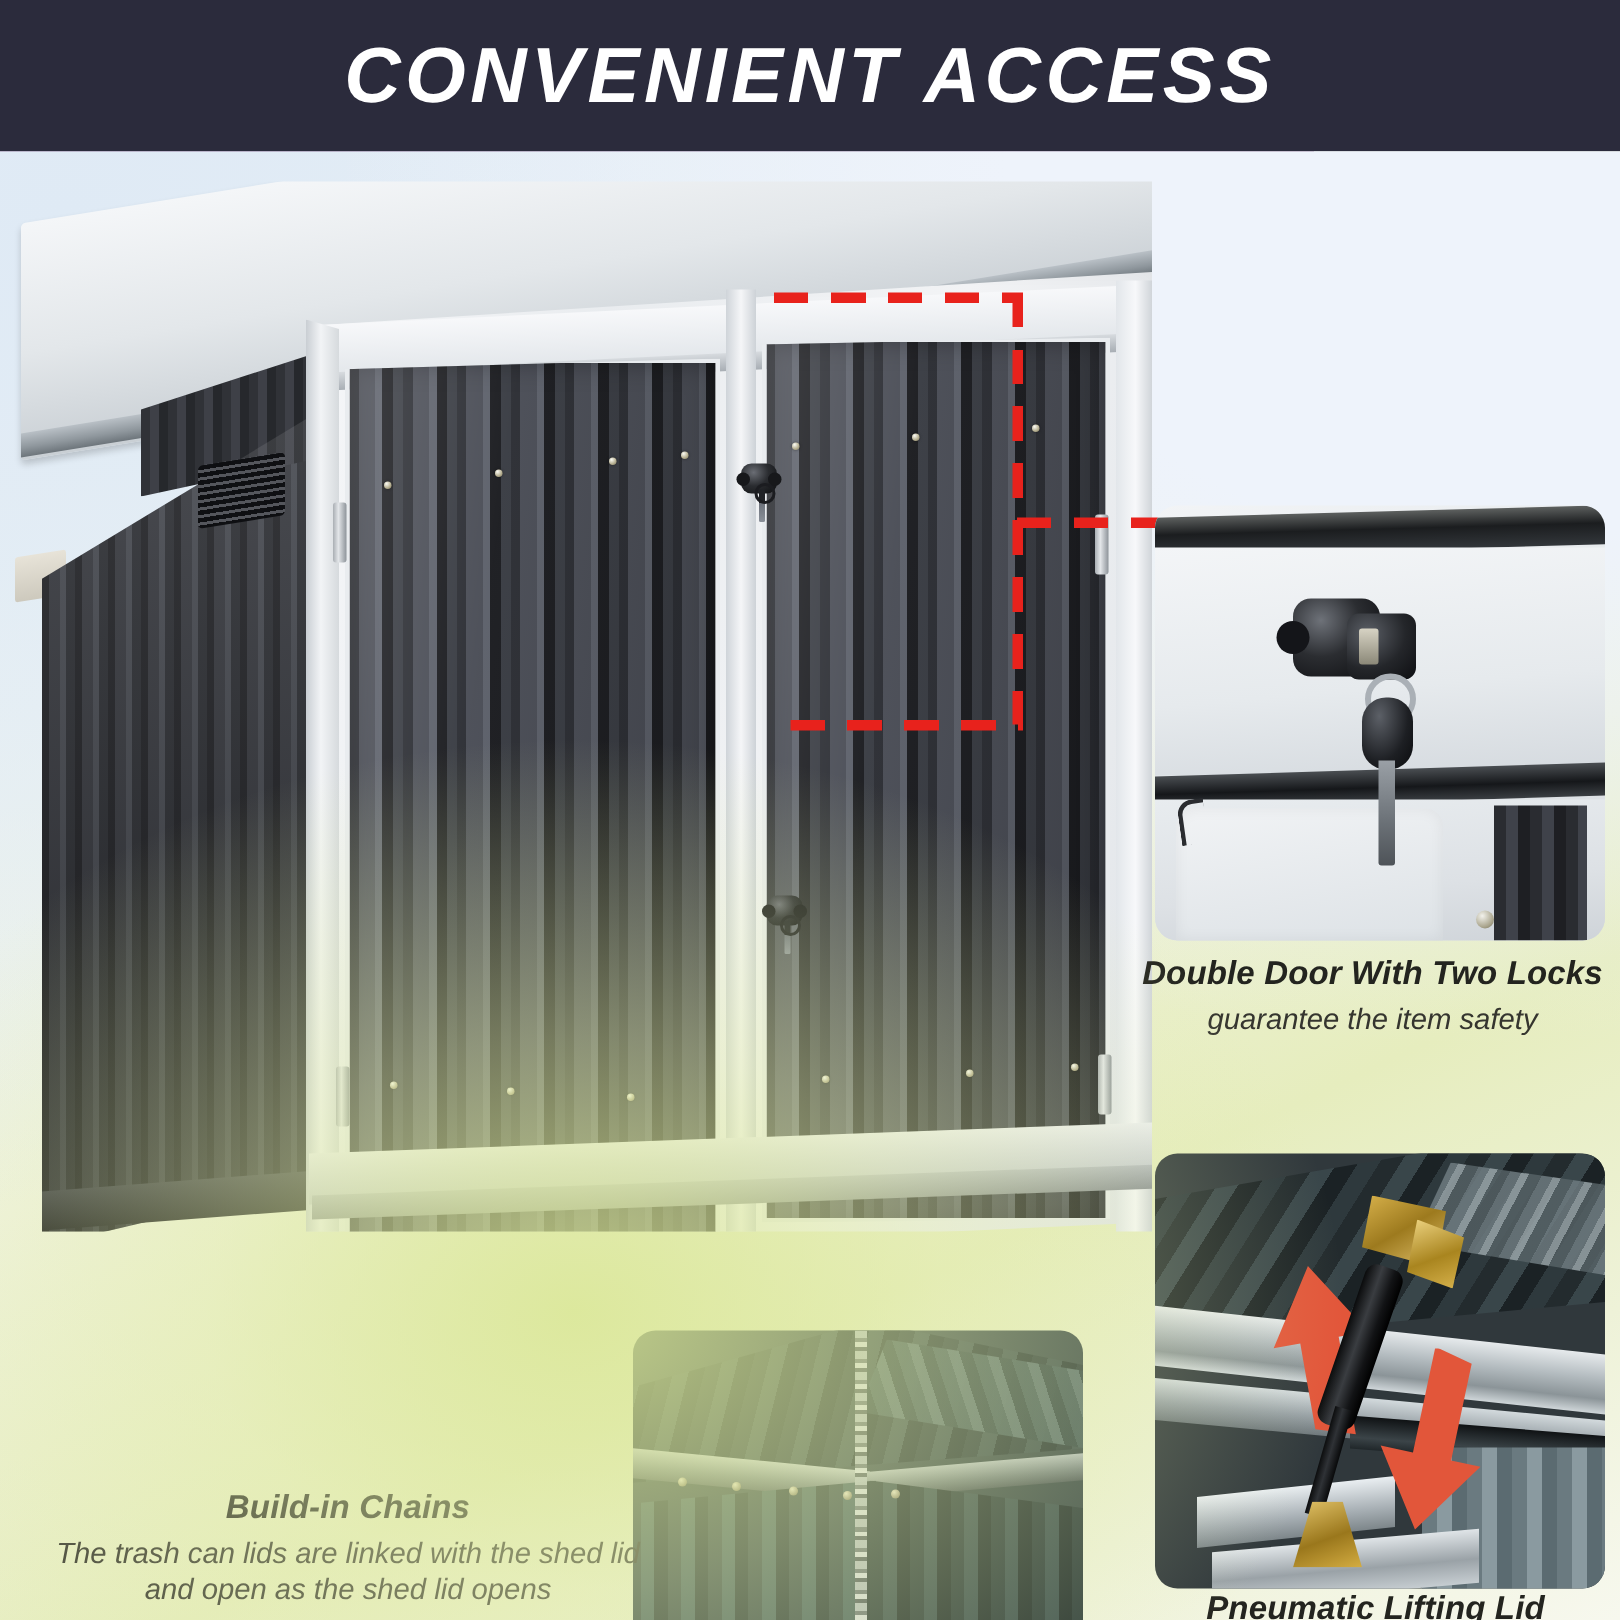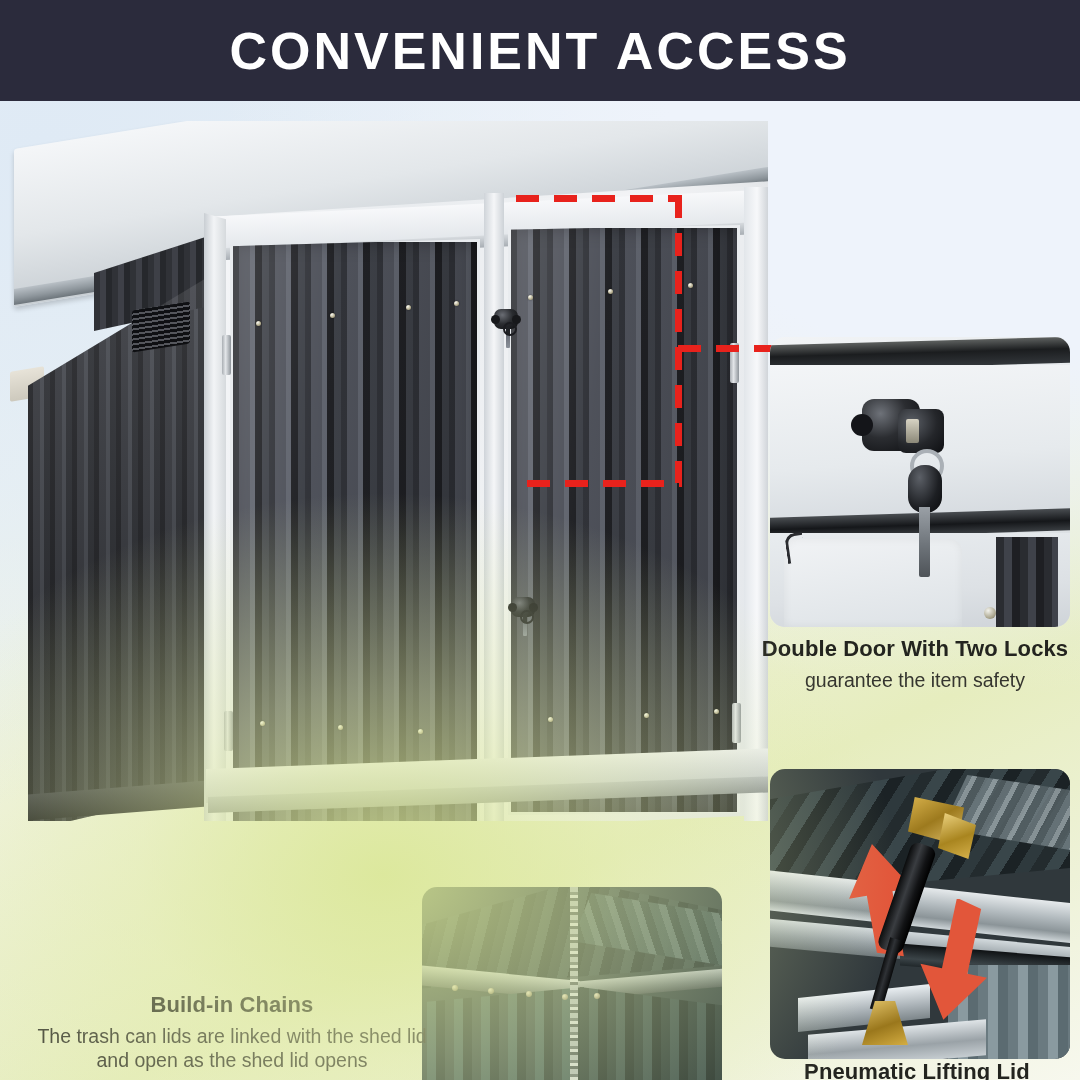--- a/index.html
+++ b/index.html
@@ -6,20 +6,21 @@
   * { box-sizing: border-box; margin: 0; padding: 0; }
   html, body {
     width: 1080px; height: 1080px;
     font-family: "Liberation Sans", sans-serif;
     overflow: hidden;
   }
   #stage {
     position: relative;
     width: 876px; height: 1080px;
     background: #701a75;
+    font-style: italic;
   }
 
   
   .header-bar {
     position: absolute; left: 0; top: 0;
     width: 1080px; height: 101px;
     background: #2b2b3c;
     display: flex; align-items: center; justify-content: center;
   }
   .header-title {

